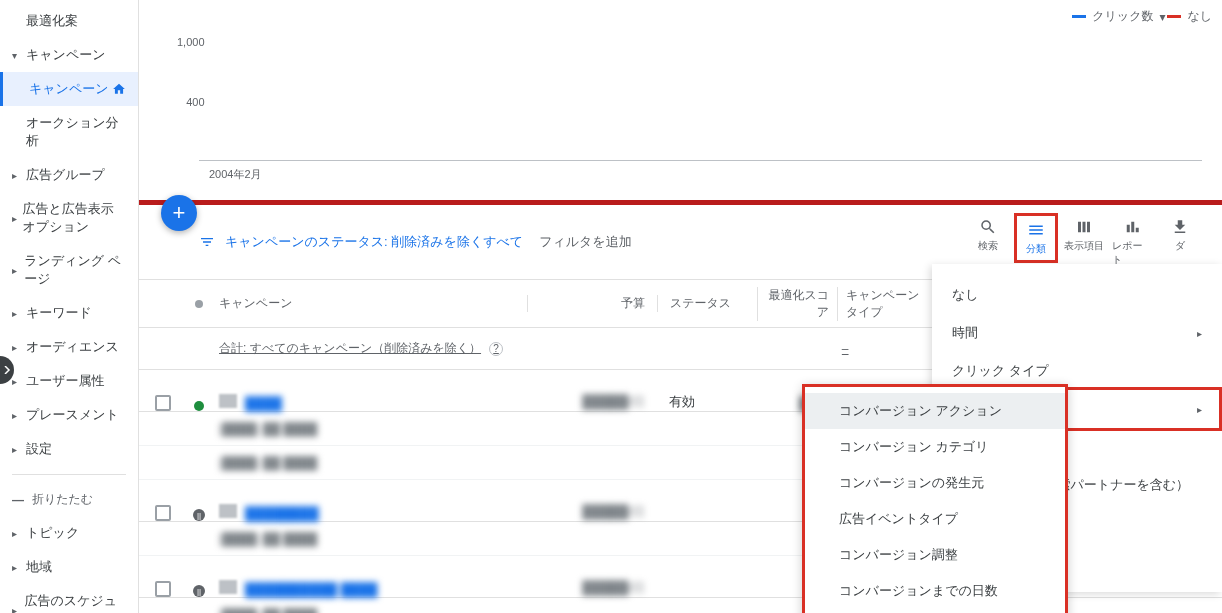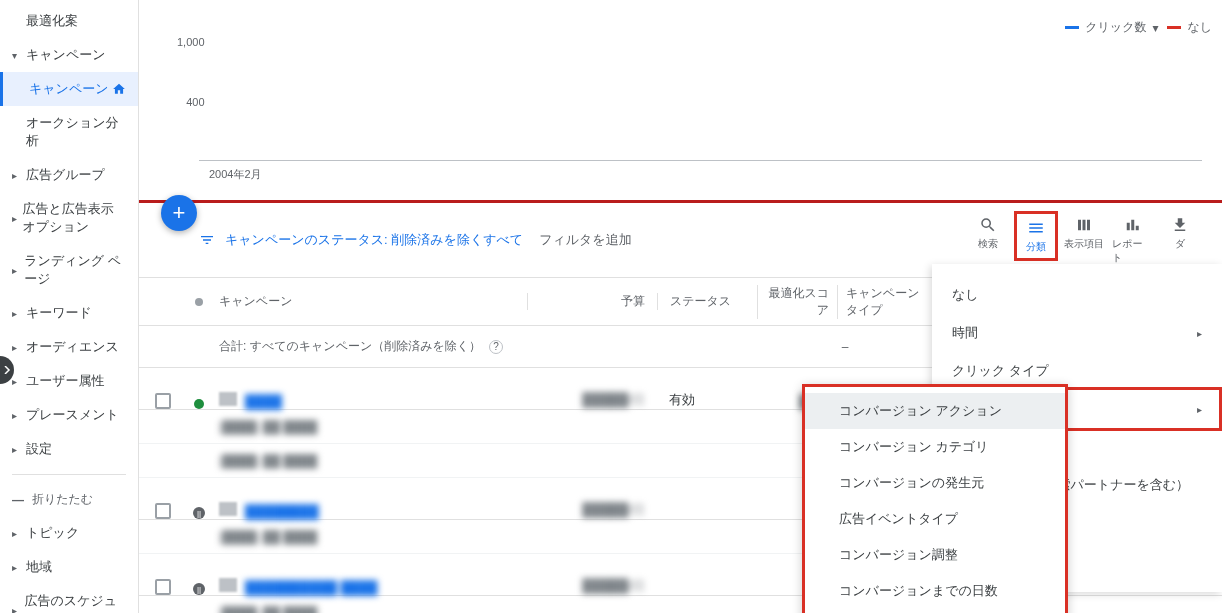--- a/index.html
+++ b/index.html
@@ -9,32 +9,32 @@
     .sidebar-item { display: flex; align-items: center; padding: 8px 12px; cursor: pointer; font-size: 13px; color: #3c4043; position: relative; }
     .sidebar-item .chevron { width: 10px; font-size: 10px; color: #5f6368; margin-right: 4px; }
     .sidebar-item.active { background: #e8f0fe; color: #1a73e8; font-weight: 500; border-left: 3px solid #1a73e8; padding-left: 9px; }
     .sidebar-item.child { padding-left: 26px; }
     .sidebar-item .home-icon { margin-left: auto; color: #1a73e8; }
     .sidebar-divider { border-top: 1px solid #e0e0e0; margin: 8px 12px; }
     .collapse-item { display: flex; align-items: center; padding: 8px 12px; font-size: 12px; color: #5f6368; }
     .collapse-item .minus { width: 14px; margin-right: 6px; font-weight: bold; }
     .side-handle { position: absolute; left: 0; top: 356px; width: 14px; height: 28px; background: #3c4043; border-radius: 0 14px 14px 0; display: flex; align-items: center; justify-content: center; color: #fff; z-index: 10; }
     .main { flex: 1; position: relative; overflow: hidden; }
-    .top-controls { position: absolute; top: 19px; right: 10px; display: flex; align-items: center; gap: 9px; font-size: 12px; color: #5f6368; }
+    .top-controls { position: absolute; top: 8px; right: 10px; display: flex; align-items: center; gap: 2px; font-size: 12px; color: #5f6368; }
     .metric-selector { display: flex; align-items: center; gap: 6px; cursor: pointer; }
     .metric-swatch { width: 14px; height: 3px; }
     .metric-swatch.blue { background: #1a73e8; }
     .metric-swatch.red { background: #d93025; }
     .chart-area { padding: 30px 20px 0 60px; height: 190px; position: relative; }
     .chart-yaxis { position: absolute; left: 38px; top: 36px; font-size: 11px; color: #5f6368; text-align: right; }
     .chart-yaxis div { height: 60px; }
     .chart-baseline { border-bottom: 1px solid #bdc1c6; margin-top: 130px; }
     .chart-xlabel { font-size: 11px; color: #5f6368; margin-top: 6px; margin-left: 10px; }
     .fab { position: absolute; left: 22px; top: 195px; width: 36px; height: 36px; border-radius: 50%; background: #1a73e8; color: #fff; display: flex; align-items: center; justify-content: center; font-size: 22px; box-shadow: 0 2px 6px rgba(0,0,0,0.3); cursor: pointer; z-index: 5; }
-    .toolbar-row { display: flex; align-items: center; padding: 8px 16px 8px 60px; border-top: 3px solid #b91c1c; position: relative; margin-top: 10px; }
+    .toolbar-row { display: flex; align-items: center; padding: 8px 16px 8px 60px; border-top: 5px solid #b91c1c; position: relative; margin-top: 10px; }
     .filter-icon { color: #1a73e8; margin-right: 10px; }
     .filter-text { font-size: 13px; }
     .filter-text .label { color: #1a73e8; }
     .filter-text .value { color: #1a73e8; font-weight: 500; }
     .filter-add { margin-left: 16px; color: #5f6368; cursor: pointer; }
     .toolbar-icons { margin-left: auto; display: flex; gap: 4px; align-items: flex-start; padding-right: 4px; }
     .toolbar-icon-item { display: flex; flex-direction: column; align-items: center; width: 44px; padding: 4px 2px; cursor: pointer; }
     .toolbar-icon-item .icn { font-size: 18px; color: #5f6368; height: 20px; display: flex; align-items: center; justify-content: center; }
     .toolbar-icon-item .lbl { font-size: 10px; color: #5f6368; margin-top: 2px; }
     .toolbar-icon-item.highlighted { border: 3px solid #d93025; }
@@ -43,21 +43,21 @@
     .table-header { display: flex; align-items: center; height: 48px; border-bottom: 1px solid #e0e0e0; font-size: 12px; color: #5f6368; }
     .col-check { width: 48px; display: flex; justify-content: center; }
     .col-status { width: 24px; display: flex; justify-content: center; }
     .col-name { width: 316px; padding-left: 8px; }
     .col-budget { width: 130px; text-align: right; padding-right: 12px; }
     .col-state { width: 100px; padding-left: 12px; }
     .col-optscore { width: 80px; text-align: right; padding-right: 8px; }
     .col-ctype { width: 92px; padding-left: 8px; }
     .col-rest { flex: 1; display: flex; }
     .col-sep { border-left: 1px solid #e0e0e0; }
-    .summary-row { display: flex; align-items: center; height: 42px; border-bottom: 1px solid #e0e0e0; font-size: 12px; color: #5f6368; background: #fff; }
+    .summary-row { display: flex; align-items: center; height: 42px; border-bottom: 1px solid #e0e0e0; font-size: 12px; color: #5f6368; background: #fff; text-decoration: underline; }
     .summary-row .help { margin-left: 8px; border: 1px solid #bdc1c6; border-radius: 50%; width: 14px; height: 14px; display: inline-flex; align-items: center; justify-content: center; font-size: 10px; }
     .data-row { display: flex; align-items: flex-end; height: 42px; border-bottom: 1px solid #e0e0e0; font-size: 13px; }
     .data-row .checkbox { width: 16px; height: 16px; border: 2px solid #9aa0a6; border-radius: 2px; }
     .status-dot { width: 10px; height: 10px; border-radius: 50%; }
     .status-dot.green { background: #1e8e3e; }
     .status-dot.gray { background: #5f6368; width: 12px; height: 12px; display:flex;align-items:center;justify-content:center;color:#fff;font-size:8px; }
     .blurred { filter: blur(3px); color: #80868b; }
     .blurred-link { filter: blur(3px); color: #1a73e8; }
     .campaign-thumb { width: 18px; height: 14px; background: #bdc1c6; display: inline-block; margin-right: 8px; filter: blur(1px); }
     .data-subrow { padding-left: 80px; font-size: 12px; color: #80868b; height: 34px; display: flex; align-items: center; border-bottom: 1px solid #f1f3f4; }

